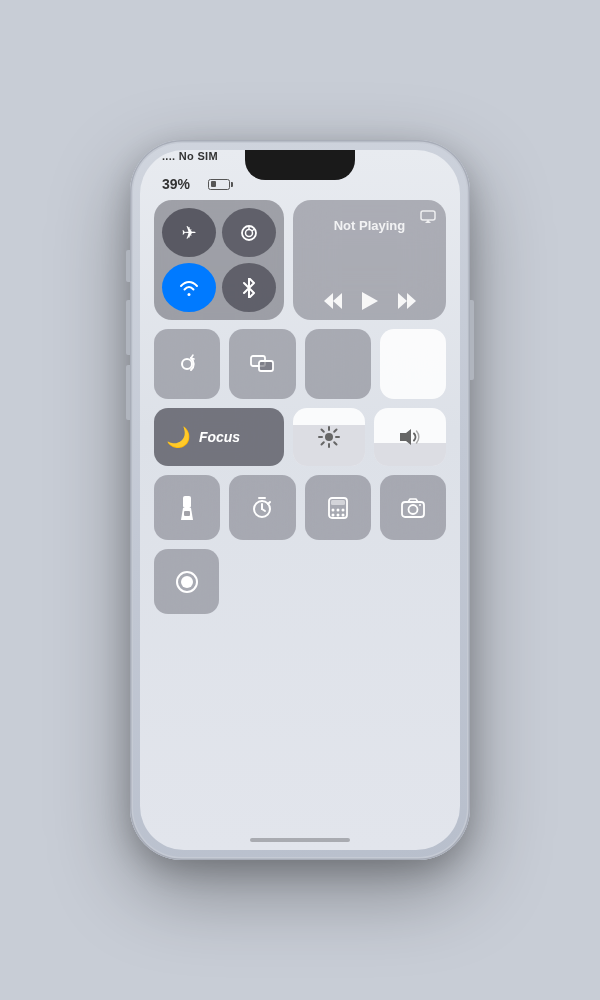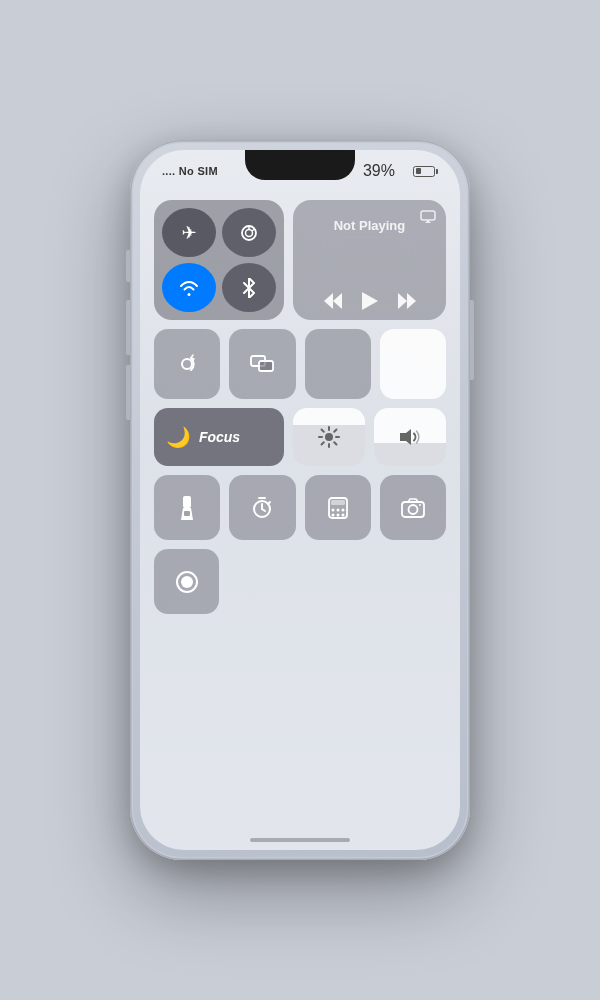--- a/index.html
+++ b/index.html
@@ -89,37 +89,38 @@
     }
 
     
     .status-bar {
       position: absolute;
       top: 0;
       left: 0;
       right: 0;
       height: 48px;
       display: flex;
-      align-items: center;
+      align-items: flex-start;
       justify-content: space-between;
       padding: 0 22px 6px;
       z-index: 5;
+      flex-direction: column;
     }
     .status-left {
       font-size: 11px;
       font-weight: 600;
       color: #333;
       letter-spacing: 0.3px;
     }
     .status-right {
       display: flex;
       align-items: center;
       gap: 18px;
-      font-size: 16px;
-      font-weight: 400;
+      font-size: 14px;
+      font-weight: 700;
       color: #333;
     }
     .battery-icon {
       display: inline-flex;
       align-items: center;
       position: relative;
     }
     .battery-body {
       width: 22px;
       height: 11px;

